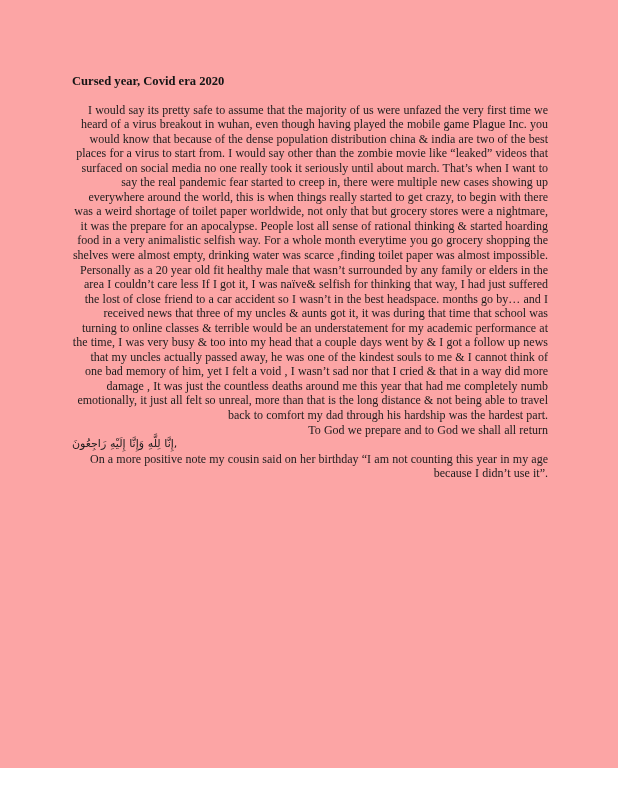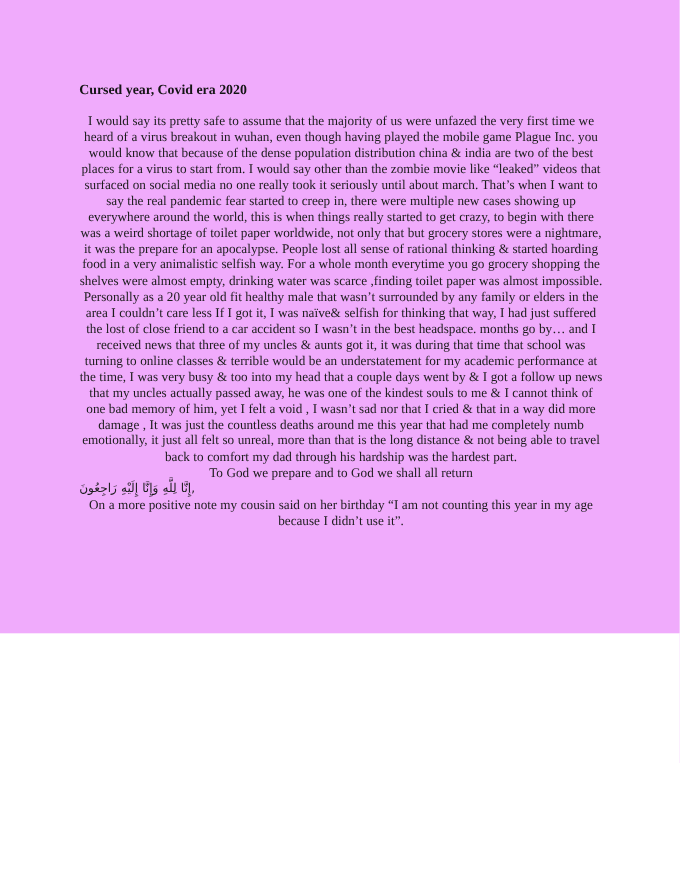--- a/index.html
+++ b/index.html
@@ -3,40 +3,40 @@
 <meta charset="utf-8">
 <style>
   html, body {
     margin: 0;
     padding: 0;
     background: #ffffff;
   }
   .page {
     position: relative;
     width: 618px;
-    height: 576px;
-    background: #f0abfc;
+    height: 768px;
+    background: #fca5a5;
     box-sizing: border-box;
     padding: 74px 70px 14px 72px;
     font-family: "Liberation Serif", "DejaVu Serif", serif;
     font-size: 12px;
     line-height: 14.55px;
     color: #1c1c1c;
     overflow: hidden;
   }
   .doc-title {
     font-family: "Liberation Serif", "DejaVu Serif", serif;
     font-size: 12.6px;
     font-weight: bold;
     margin: 0 0 14px 0;
     color: #151515;
   }
   .para {
     margin: 0;
-    text-align: center;
+    text-align: right;
     word-spacing: 0.2px;
   }
   .para.arabic-line {
     font-family: "DejaVu Sans", "Liberation Serif", sans-serif;
     font-size: 11px;
     direction: ltr;
     unicode-bidi: plaintext;
     text-align: left;
   }
 </style>

